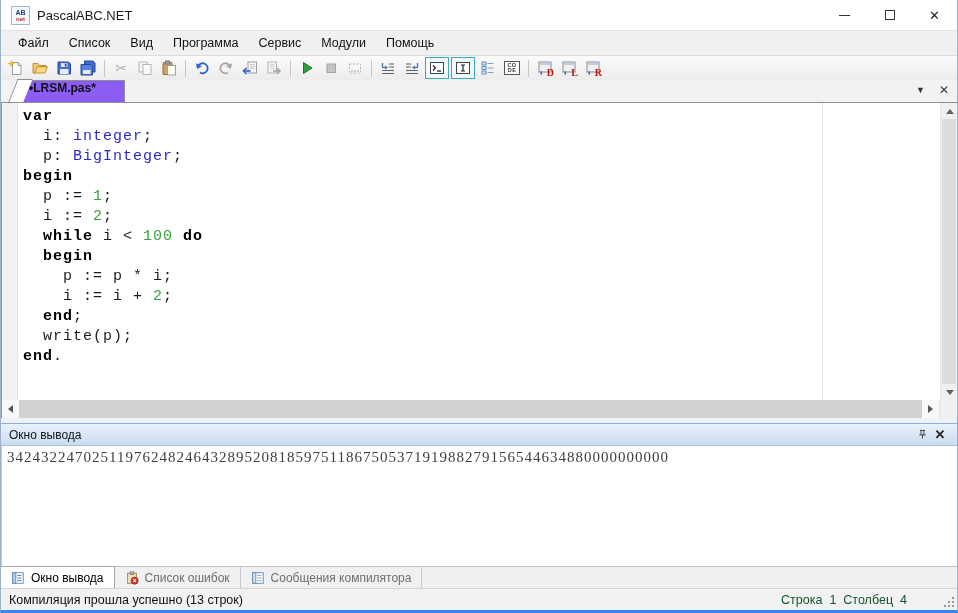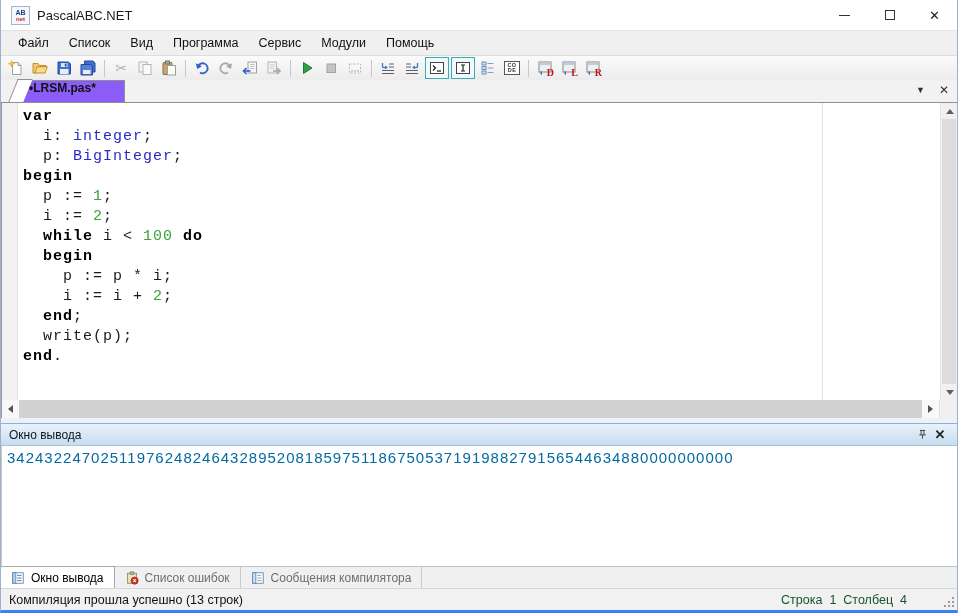--- a/index.html
+++ b/index.html
@@ -73,21 +73,21 @@
   .hs-corner { width:18px; background:#f0f0f0; border-left:1px solid #e2e2e2; }
   .splitter { height:5px; background:#eef1f5; }
   
   .out-header { height:23px; background:linear-gradient(#e9f2fc,#c8dcef); border-top:1px solid #8fb0d2; border-bottom:1px solid #a8c2dc;
     display:flex; align-items:center; padding:0 8px; }
   .out-title { font-size:12px; color:#101820; }
   .out-header .spacer { flex:1; }
   .pin-btn, .outclose-btn { display:flex; align-items:center; justify-content:center; width:18px; height:18px; color:#222; }
   .outclose-btn { font-size:13px; font-weight:bold; }
   .out-body { height:120px; background:#fff; border-left:1px solid #c8c8c8; }
-  .out-text { padding:3px 0 0 5px; font-family:Liberation Sans, sans-serif; font-size:15px; letter-spacing:1px; color:#0369a1; white-space:nowrap; }
+  .out-text { padding:3px 0 0 5px; font-family:Liberation Serif, serif; font-size:15px; letter-spacing:1px; color:#404040; white-space:nowrap; }
   
   .btabs { height:22px; background:#eef0f2; border-top:1px solid #c4c4c4; display:flex; align-items:stretch; }
   .btab { display:flex; align-items:center; gap:6px; padding:0 10px; font-size:12px; color:#6e6e6e; border-right:1px solid #c9c9c9; }
   .btab svg { width:14px; height:14px; }
   .btab.active { background:#fff; color:#000; border-right:1px solid #a8a8a8; border-top:1px solid #a8a8a8; margin-top:-1px; }
   
   .statusbar { height:22px; background:#f1f1f1; border-top:1px solid #d6d6d6; display:flex; align-items:center; padding:0 8px; position:relative; }
   .status-msg { font-size:12.5px; color:#111; }
   .status-right { margin-left:auto; display:flex; gap:7px; margin-right:42px; font-size:12.5px; color:#14532d; }
   .grip { position:absolute; right:3px; bottom:3px; width:10px; height:10px;

